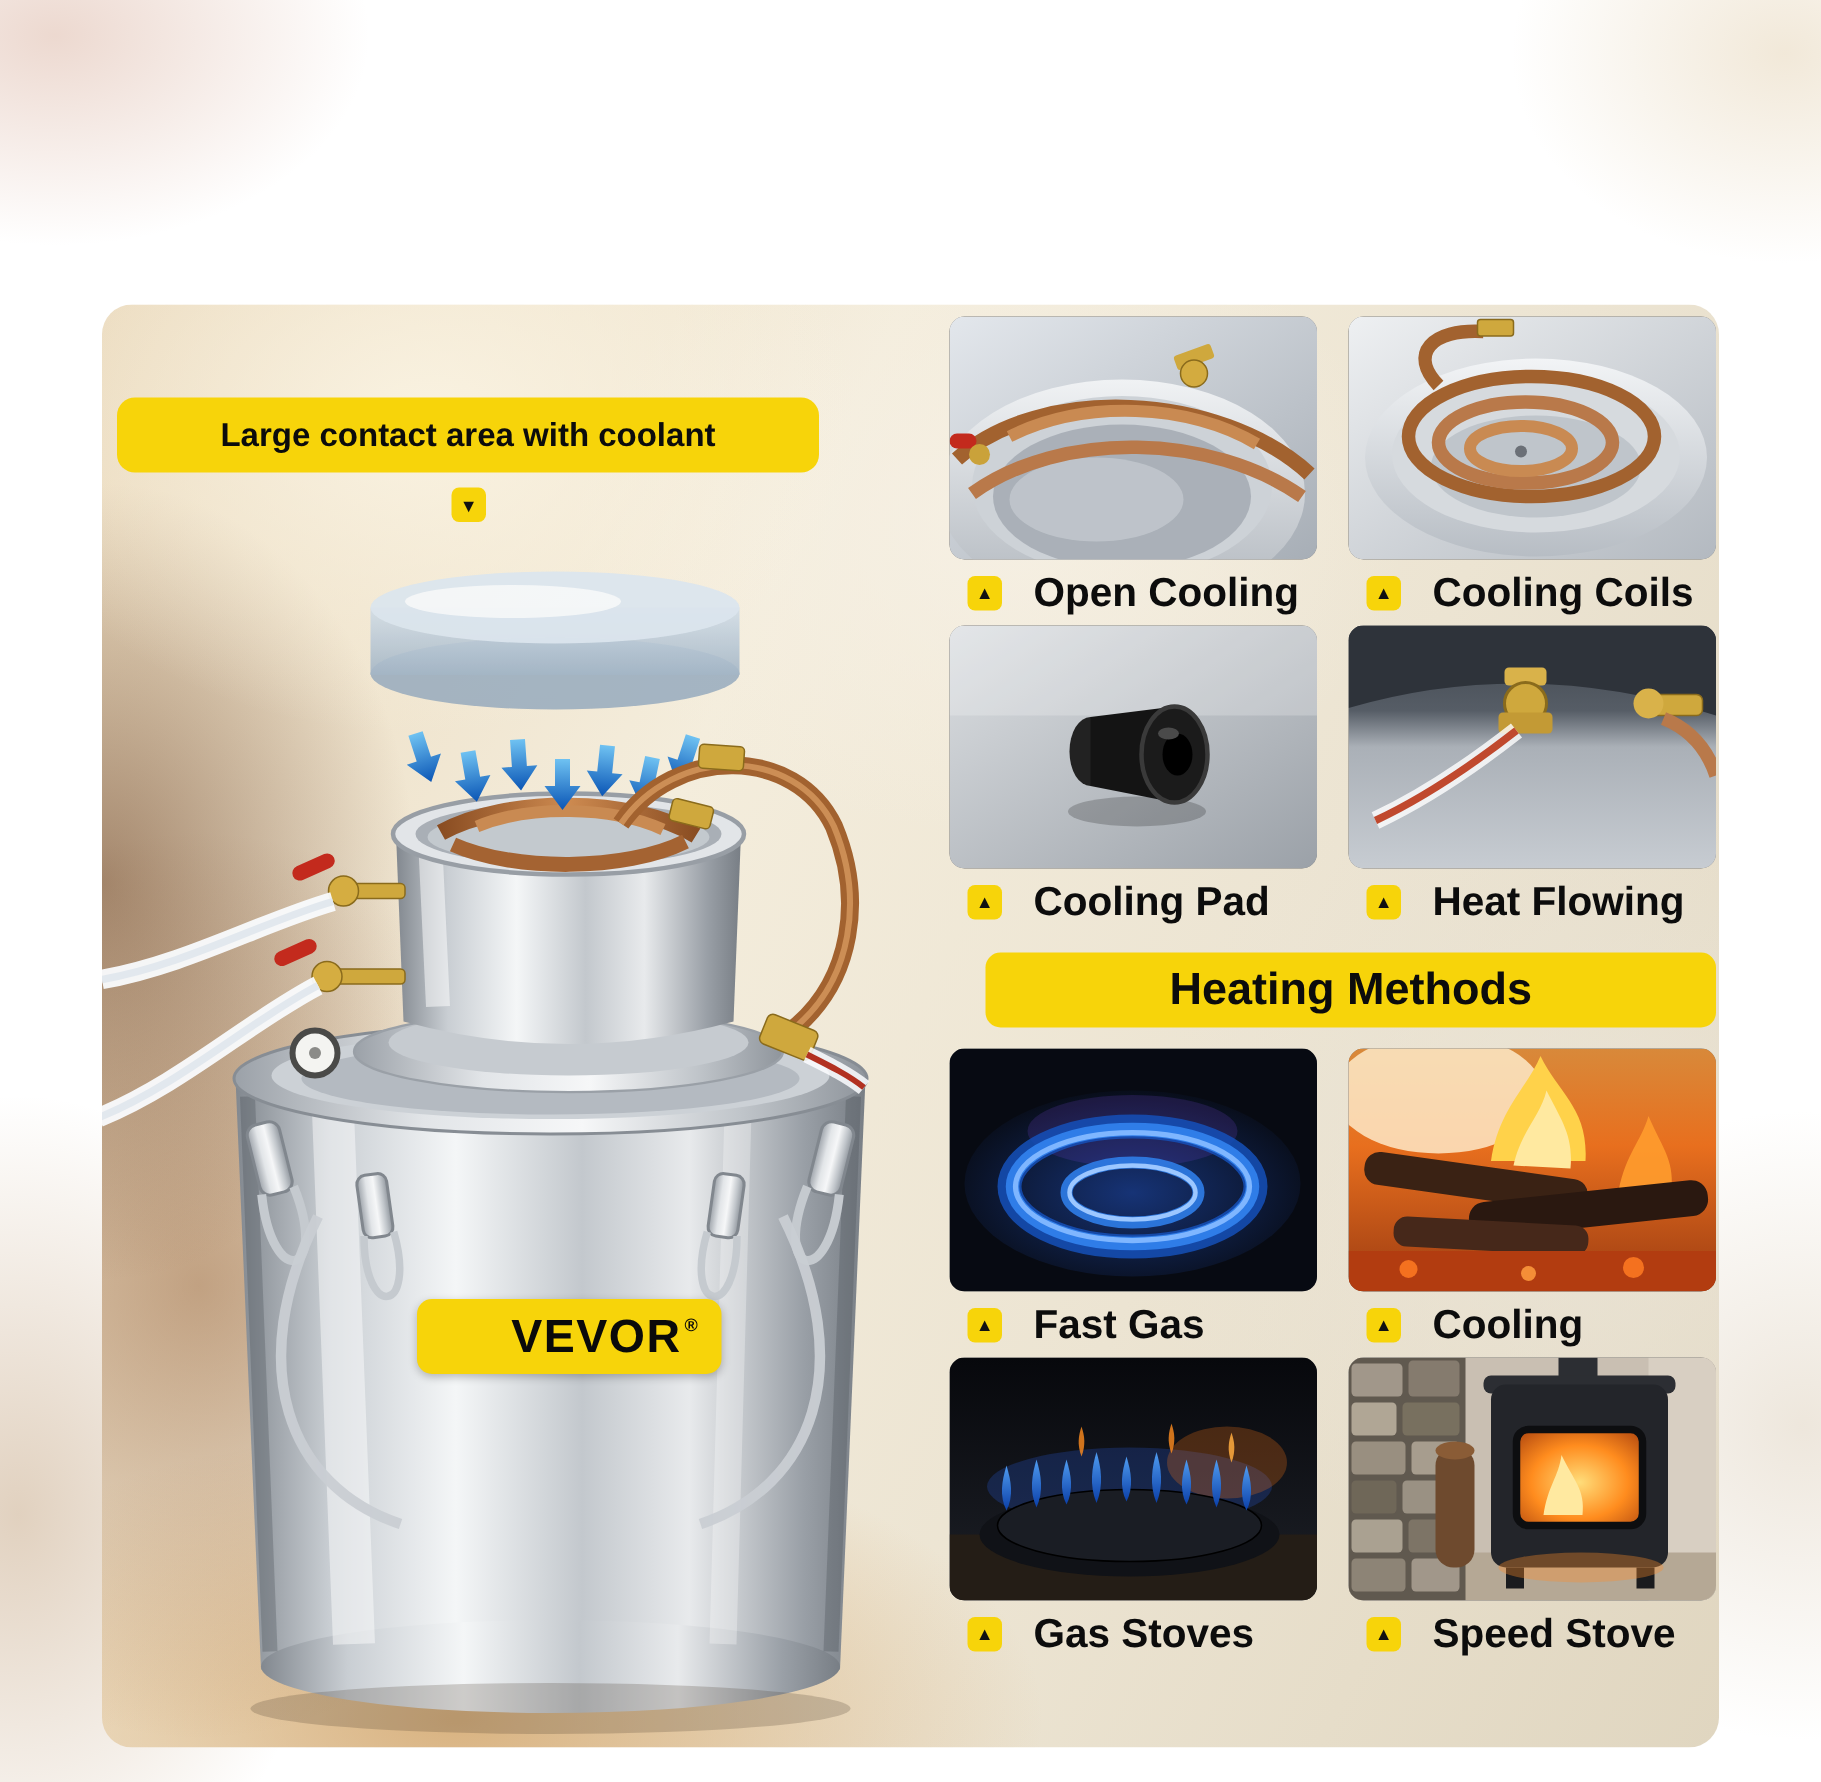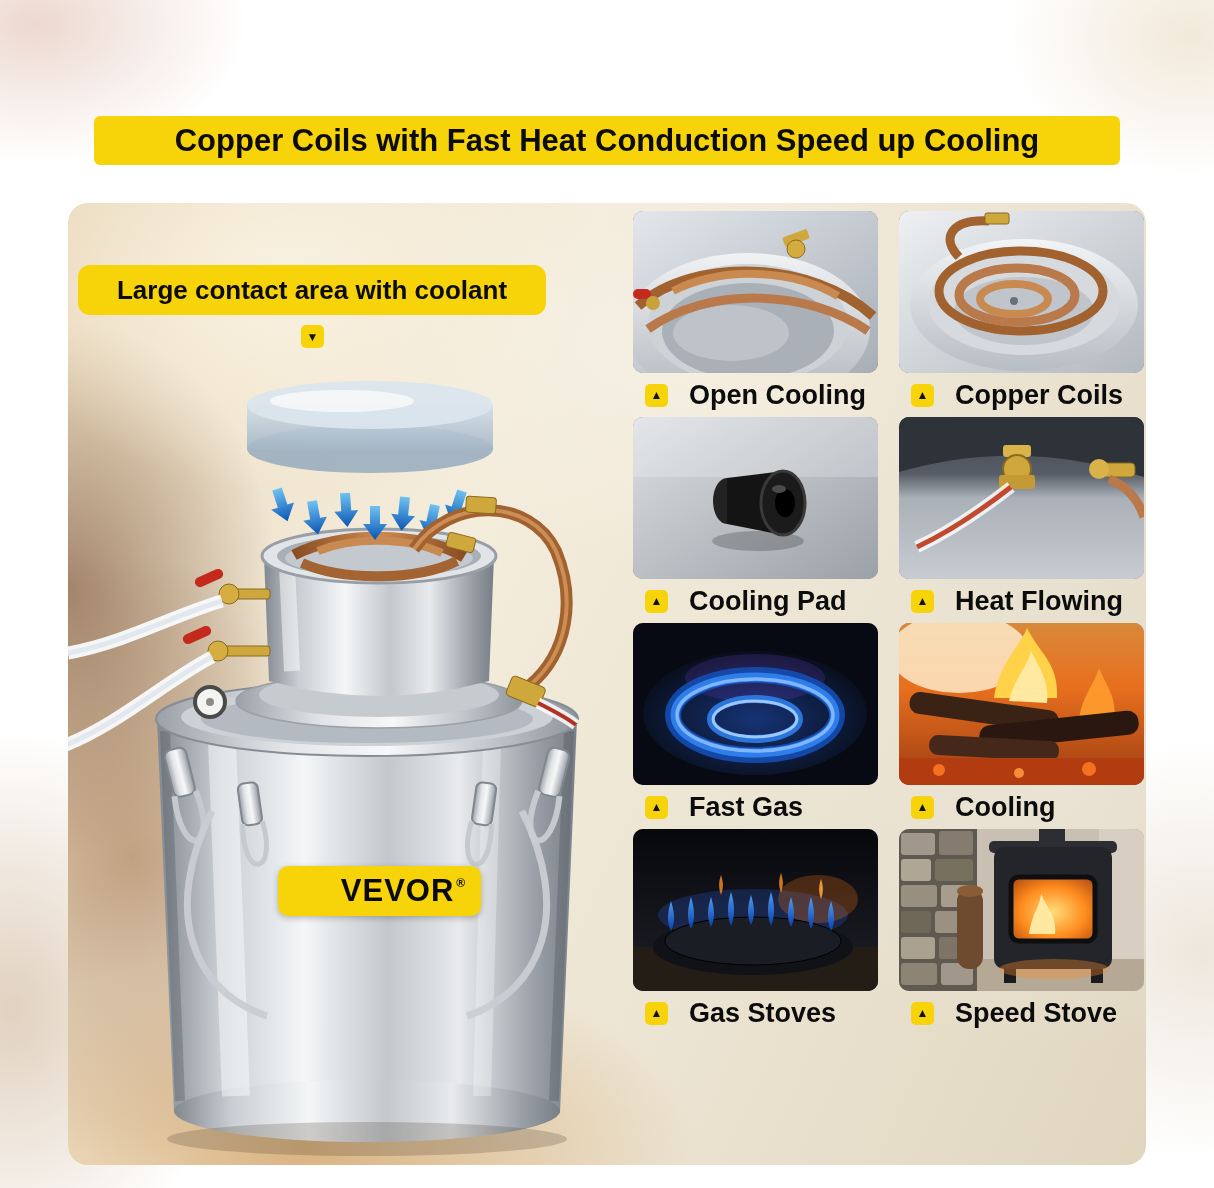--- a/index.html
+++ b/index.html
@@ -28,21 +28,21 @@
       radial-gradient(420px 300px at 20% 8%, rgba(250,243,226,0.95), rgba(250,243,226,0) 70%),
       radial-gradient(300px 380px at 0% 40%, rgba(104,62,34,0.55), rgba(104,62,34,0) 70%),
       radial-gradient(360px 420px at 6% 68%, rgba(146,92,50,0.5), rgba(146,92,50,0) 72%),
       radial-gradient(520px 260px at 22% 98%, rgba(214,172,118,0.9), rgba(214,172,118,0) 75%),
       radial-gradient(400px 300px at 55% 15%, rgba(246,240,228,0.9), rgba(246,240,228,0) 70%),
       radial-gradient(420px 360px at 92% 60%, rgba(235,229,216,0.8), rgba(235,229,216,0) 75%),
       linear-gradient(115deg,#ead9bc 0%,#f4eddc 35%,#ece4d2 65%,#e0d6c0 100%);
   }
   .callout{
     position:absolute;left:10px;top:62px;width:468px;height:50px;background:#F7D40A;border-radius:12px;
-    display:flex;align-items:center;justify-content:center;font-size:26px;font-weight:700;color:#0c0c0c;
+    display:flex;align-items:center;justify-content:center;font-size:22px;font-weight:700;color:#0c0c0c;
   }
   .callout-arrow{
     position:absolute;left:233px;top:122px;width:23px;height:23px;background:#F7D40A;border-radius:5px;
     display:flex;align-items:center;justify-content:center;font-size:12px;color:#111;font-weight:700;
   }
   .product-svg{position:absolute;left:-6px;top:148px;width:560px;height:812px;}
   .vevor-badge{
     position:absolute;left:210px;top:663px;width:155px;height:50px;background:#F7D40A;border-radius:10px;
     display:flex;align-items:center;justify-content:center;font-size:31px;font-weight:800;letter-spacing:1px;color:#0a0a0a;
     box-shadow:0 2px 6px rgba(0,0,0,0.25);
@@ -63,21 +63,20 @@
   .heating-banner{
     margin:12px 0 14px 24px;height:50px;width:calc(100% - 24px);background:#F7D40A;border-radius:10px;
     display:flex;align-items:center;justify-content:center;font-size:30px;font-weight:700;color:#0c0c0c;box-sizing:border-box;
   }
 </style>
 </head>
 <body>
 
 <div class="canvas">
 
-  <div class="subtitle">Copper Coils with Fast Heat Conduction Speed up Cooling</div>
 
   <div class="main">
 
     <div class="callout">Large contact area with coolant</div>
     <div class="callout-arrow">▼</div>
 
     <svg class="product-svg" viewBox="0 0 560 812">
       <defs>
         <linearGradient id="p-steelH" x1="0" y1="0" x2="1" y2="0">
           <stop offset="0" stop-color="#82888f"></stop>
@@ -263,21 +262,21 @@
         </div>
       </div>
 
       <div class="label-row">
         <div class="label-cell">
           <span class="tri">▲</span>
           <span class="lbl">Open Cooling</span>
         </div>
         <div class="label-cell">
           <span class="tri">▲</span>
-          <span class="lbl">Copper Coils</span>
+          <span class="lbl">Cooling Coils</span>
         </div>
       </div>
 
       <div class="tile-row">
         <div class="tile">
           <svg viewBox="0 0 245 162" width="100%" height="100%" preserveAspectRatio="none">
             <defs>
               <linearGradient id="t3bg" x1="0" y1="0" x2="1" y2="1">
                   <stop offset="0" stop-color="#dcdfe2"></stop>
                   <stop offset="1" stop-color="#9ba1a8"></stop>
@@ -321,20 +320,21 @@
         <div class="label-cell">
           <span class="tri">▲</span>
           <span class="lbl">Cooling Pad</span>
         </div>
         <div class="label-cell">
           <span class="tri">▲</span>
           <span class="lbl">Heat Flowing</span>
         </div>
       </div>
 
+      <div class="heating-banner">Heating Methods</div>
 
       <div class="tile-row">
         <div class="tile">
           <svg viewBox="0 0 245 162" width="100%" height="100%" preserveAspectRatio="none">
             <defs>
               <radialGradient id="t5glow" cx="0.5" cy="0.55" r="0.6">
                 <stop offset="0" stop-color="rgba(35,85,200,0.55)"></stop>
                   <stop offset="1" stop-color="rgba(35,85,200,0)"></stop>
               </radialGradient>
             </defs>

